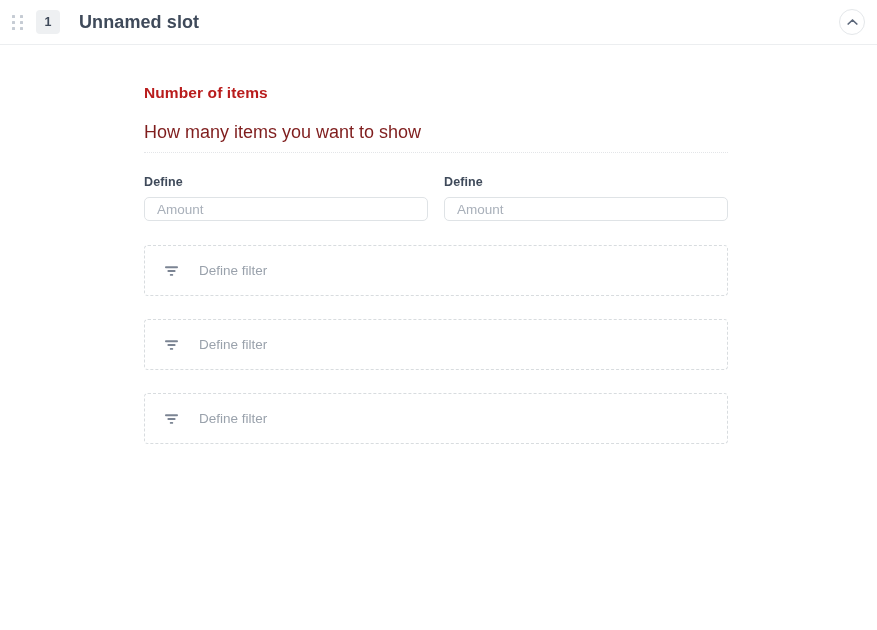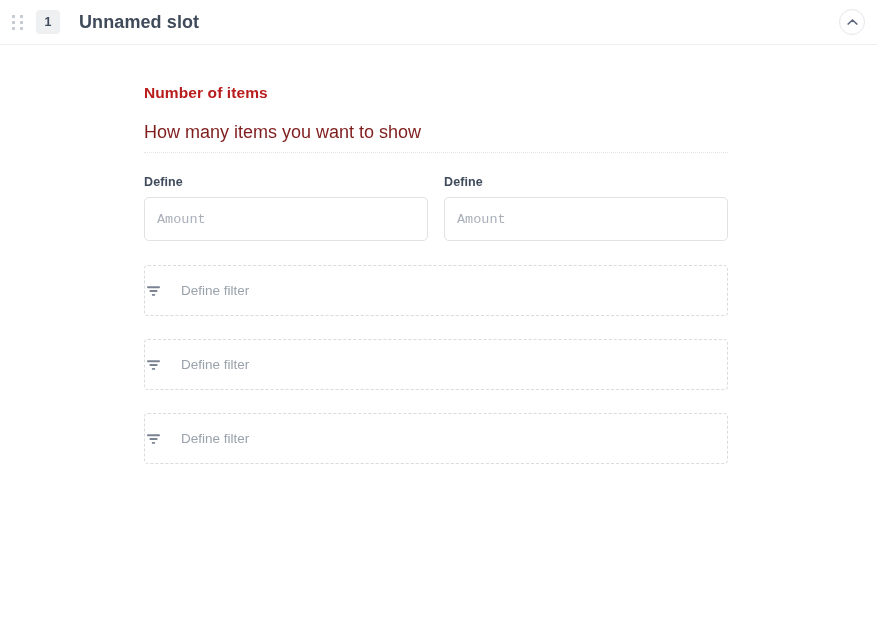--- a/index.html
+++ b/index.html
@@ -123,27 +123,27 @@
   .field { width: 284px; }
   .field-label {
     font-size: 12.5px;
     font-weight: 700;
     color: #3f4a5a;
     margin-bottom: 8px;
     letter-spacing: 0.1px;
   }
   .text-input {
     width: 100%;
-    height: 44px;
+    height: 24px;
     box-sizing: border-box;
     border: 1px solid #dfe3e6;
     border-radius: 5px;
     background: #ffffff;
     padding: 0 12px;
-    font-family: Liberation Mono, monospace;
+    font-family: Liberation Sans, sans-serif;
     font-size: 13.5px;
     color: #14532d;
     outline: none;
   }
   .text-input::placeholder { color: #a9b0ba; }
 
   
   .filters-head { margin-top: 41px; }
 
   .filter-block { margin-top: 23px; }
@@ -157,20 +157,21 @@
     letter-spacing: 0.1px;
   }
   .filter-drop {
     height: 51px;
     box-sizing: border-box;
     border: 1px dashed #d8dcdf;
     border-radius: 4px;
     background: #ffffff;
     display: flex;
     align-items: center;
+    padding-left: 18px;
     cursor: pointer;
   }
   .filter-icon {
     width: 16px;
     height: 16px;
     flex: 0 0 16px;
     display: flex;
     align-items: center;
     justify-content: center;
   }

